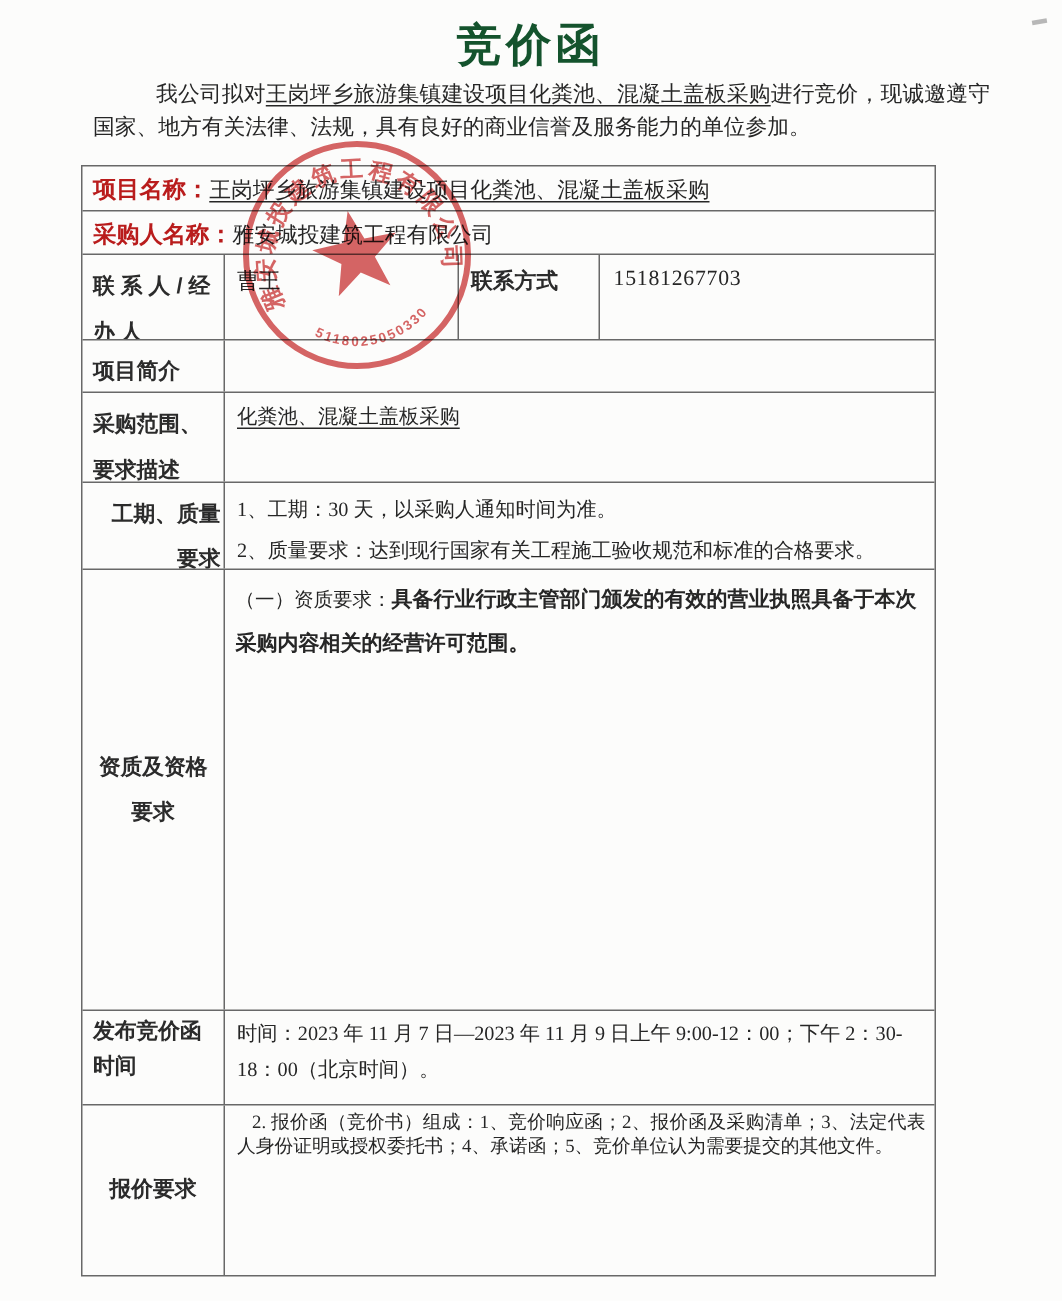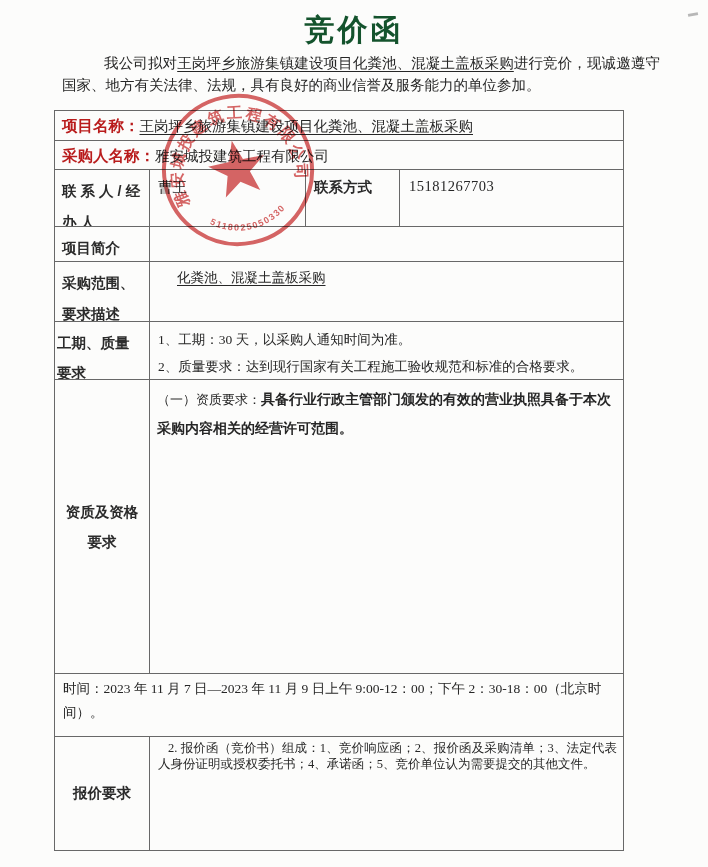--- a/index.html
+++ b/index.html
@@ -12,27 +12,27 @@
          line-height:21.5px;text-align:justify;text-indent:42px;}
   .u{text-decoration:underline;text-underline-offset:3px;}
   .b{font-weight:bold;font-size:14px;font-family:"Liberation Sans","DejaVu Sans",sans-serif;}
   .tbl{position:absolute;left:54px;top:110px;width:568px;border:1px solid #686868;background:transparent;}
   .row{display:flex;border-bottom:1px solid #686868;box-sizing:border-box;}
   .row:last-child{border-bottom:none;}
   .cell{box-sizing:border-box;overflow:hidden;}
   .lbl{width:95px;border-right:1px solid #686868;font-weight:bold;font-size:14.5px;
        padding:6px 2px 0 7px;line-height:31px;white-space:pre-line;
        font-family:"Liberation Sans","DejaVu Sans",sans-serif;color:#2b2b2b;}
-  .lbl.center{text-align:left;padding-left:2px;}
+  .lbl.center{text-align:right;padding-left:2px;}
   .lbl.vcenter{display:flex;align-items:center;justify-content:center;padding:0;}
   .full{flex:1;padding:5px 6px 0 7px;font-size:14.5px;}
   .inline-lbl{font-weight:bold;font-size:15.5px;font-family:"Liberation Sans","DejaVu Sans",sans-serif;color:#b91c1c;}
   .val{font-size:14.5px;}
   .r1{height:30px;} .r2{height:29px;} .r3{height:57px;} .r4{height:35px;}
-  .r5{height:60px;gap:19px;} .r6{height:58px;} .r7{height:294px;} .r8{height:63px;} .r9{height:113px;}
+  .r5{height:60px;} .r6{height:58px;} .r7{height:294px;} .r8{height:63px;} .r9{height:113px;}
   .c-name{width:156px;border-right:1px solid #686868;padding:8px 4px 0 8px;font-size:14.5px;}
   .c-method{width:94px;border-right:1px solid #686868;padding:8px 2px 0 8px;font-weight:bold;
             font-size:14.5px;font-family:"Liberation Sans","DejaVu Sans",sans-serif;color:#2b2b2b;}
   .c-phone{flex:1;padding:8px 2px 0 9px;font-size:14.5px;letter-spacing:.5px;}
   .content{flex:1;padding:4px 4px 0 8px;}
   .lines{white-space:pre-line;}
   .r5 .content{padding-top:7px;font-size:13.5px;}
   .r6 .content{font-size:13.5px;line-height:27px;}
   .r6 .lbl{line-height:30px;}
   .r7 .content{font-size:13px;line-height:28px;padding-top:5px;padding-left:7px;}
@@ -104,20 +104,22 @@
 
     <div class="row r7">
       <div class="cell lbl center">资质及资格
 要求</div>
       <div class="cell content">
         <p><span>（一）资质要求：</span><span class="b">具备行业行政主管部门颁发的有效的营业执照具备于本次采购内容相关的经营许可范围。</span></p>
       </div>
     </div>
 
     <div class="row r8">
+      <div class="cell lbl">发布竞价函
+时间</div>
       <div class="cell content">时间：2023 年 11 月 7 日—2023 年 11 月 9 日上午 9:00-12：00；下午 2：30-18：00（北京时间）。</div>
     </div>
 
     <div class="row r9">
       <div class="cell lbl vcenter">报价要求</div>
       <div class="cell content">
         <p class="p-indent2">2. 报价函（竞价书）组成：1、竞价响应函；2、报价函及采购清单；3、法定代表人身份证明或授权委托书；4、承诺函；5、竞价单位认为需要提交的其他文件。</p>
       </div>
     </div>
 

